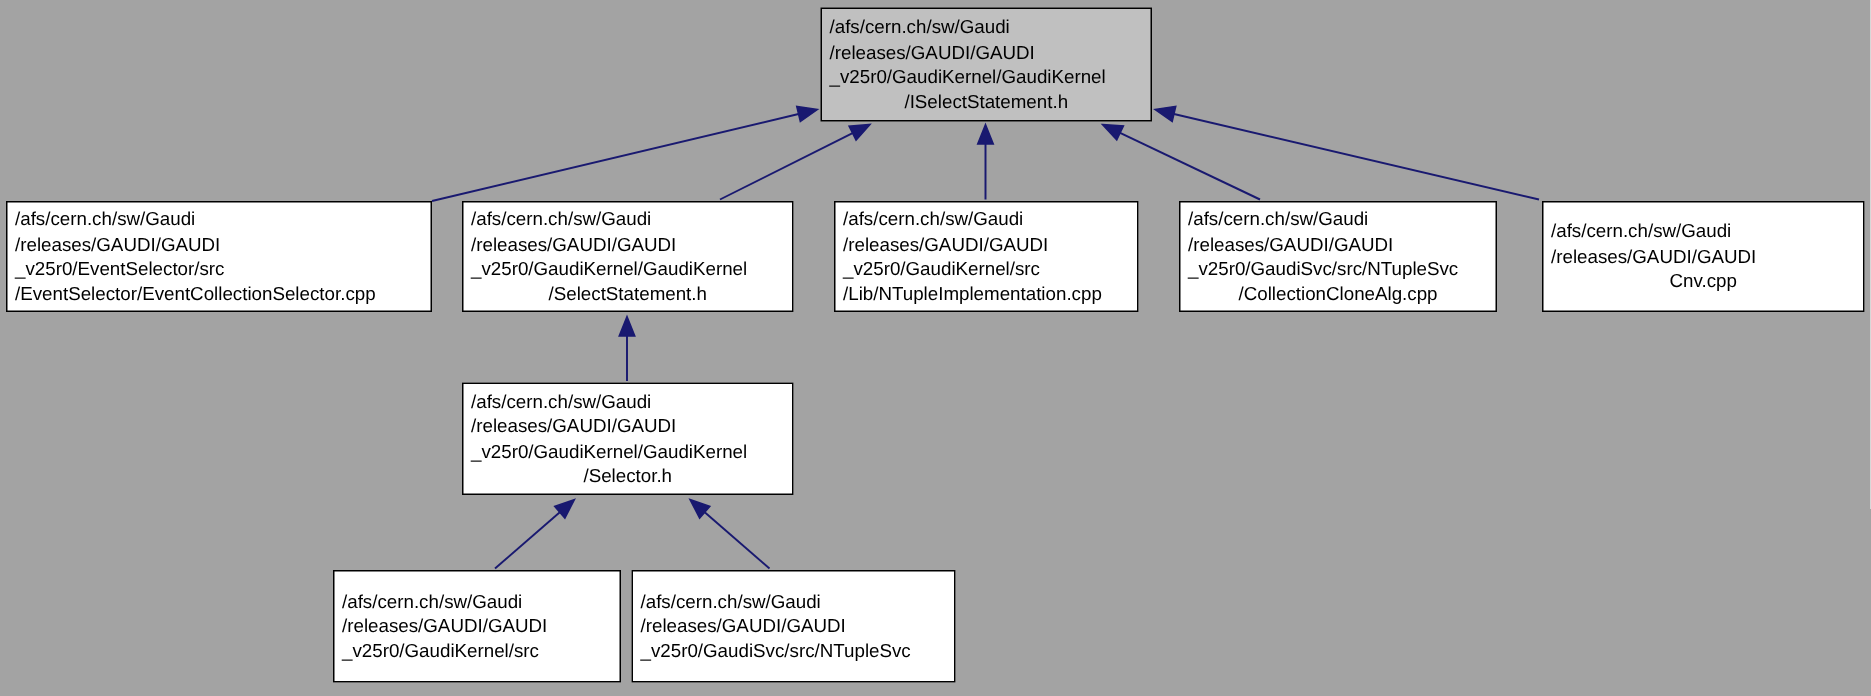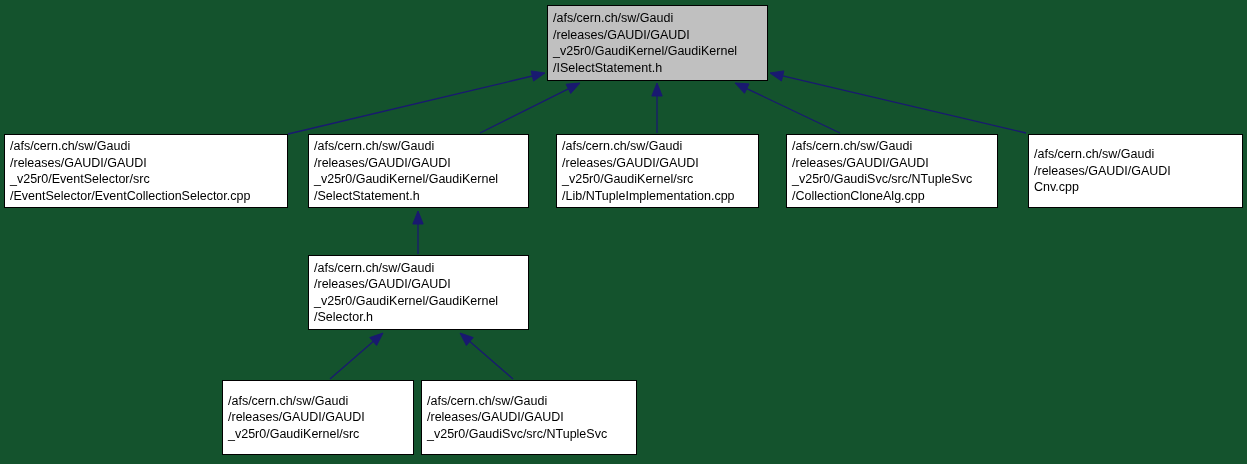--- a/index.html
+++ b/index.html
@@ -4,21 +4,21 @@
 <style>
   html, body {
     margin: 0;
     padding: 0;
     background: #ffffff;
   }
   #canvas {
     position: relative;
     width: 1247px;
     height: 464px;
-    background: #14532d;
+    background: #a3a3a3;
     overflow: hidden;
     font-family: "Liberation Sans", sans-serif;
   }
   .node {
     position: absolute;
     box-sizing: border-box;
     border: 1px solid #000000;
     background: #ffffff;
     color: #000000;
     font-size: 12.5px;
@@ -30,20 +30,21 @@
   }
   .node.root {
     background: #c0c0c0;
   }
   .node .ln {
     display: block;
     white-space: pre;
     padding: 0 5px;
   }
   .node .ln.center {
+    text-align: center;
   }
   .node .ln.left {
     text-align: left;
   }
   svg.edges {
     position: absolute;
     left: 0;
     top: 0;
     width: 1247px;
     height: 464px;

